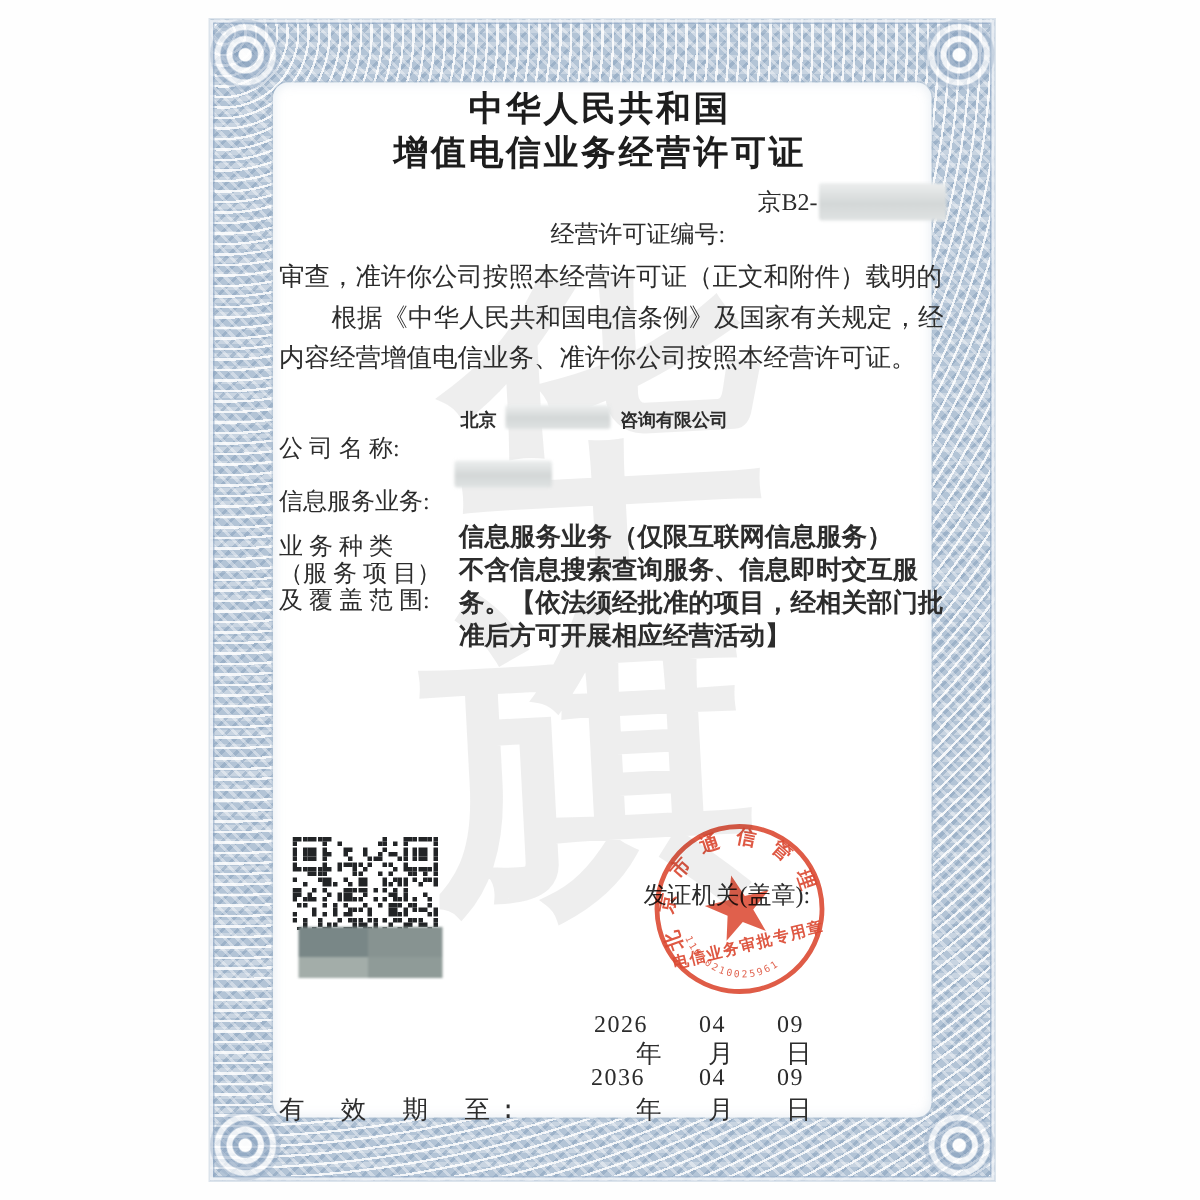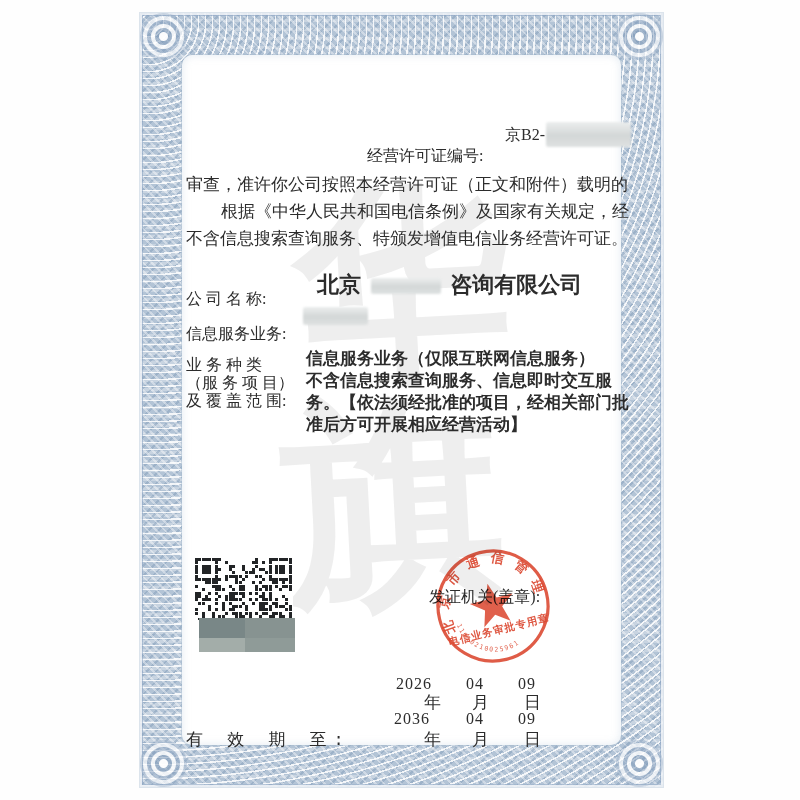--- a/index.html
+++ b/index.html
@@ -51,32 +51,34 @@
     <div class="corner tl"></div>
     <div class="corner tr"></div>
     <div class="corner bl"></div>
     <div class="corner br"></div>
     <div class="inner"></div>
   </div>
 
   <div class="wm" style="left:295px;top:175px;font-size:215px;line-height:215px;">华</div>
   <div class="wm" style="left:283px;top:390px;font-size:220px;line-height:220px;">旗</div>
 
+  <div class="abs title" style="left:0;top:57px;">中华人民共和国</div>
+  <div class="abs title" style="left:0;top:86px;">增值电信业务经营许可证</div>
 
   <div class="abs" style="left:505px;top:125px;font-size:16px;">京B2-</div>
   <span class="abs redact" style="left:546px;top:122px;width:85px;height:25px;"></span>
   <div class="abs" style="left:367px;top:146px;font-size:16px;">经营许可证编号:</div>
 
   <div class="abs" style="left:186px;top:171px;width:450px;font-size:17px;line-height:27px;">
     <div>审查，准许你公司按照本经营许可证（正文和附件）载明的</div>
     <div style="padding-left:35px;">根据《中华人民共和国电信条例》及国家有关规定，经</div>
-    <div>不含信息搜索查询服务、特颁发增值电信业务经营许可证。</div>
-  </div>
-
-  <div class="abs hei" style="left:317px;top:270px;font-size:22px;">
+    <div>内容经营增值电信业务、准许你公司按照本经营许可证。</div>
+  </div>
+
+  <div class="abs hei" style="left:307px;top:270px;font-size:12px;">
     <span>北京</span>
     <span class="redact" style="width:70px;height:16px;vertical-align:-2px;margin:0 2px;"></span>
     <span>咨询有限公司</span>
   </div>
   <div class="abs" style="left:186px;top:289px;font-size:16px;">公 司 名 称:</div>
 
   <span class="abs redact" style="left:303px;top:307px;width:65px;height:18px;"></span>
   <div class="abs" style="left:186px;top:324px;font-size:16px;">信息服务业务:</div>
 
   <div class="abs hei" style="left:306px;top:347px;width:330px;font-size:17px;line-height:22px;">

